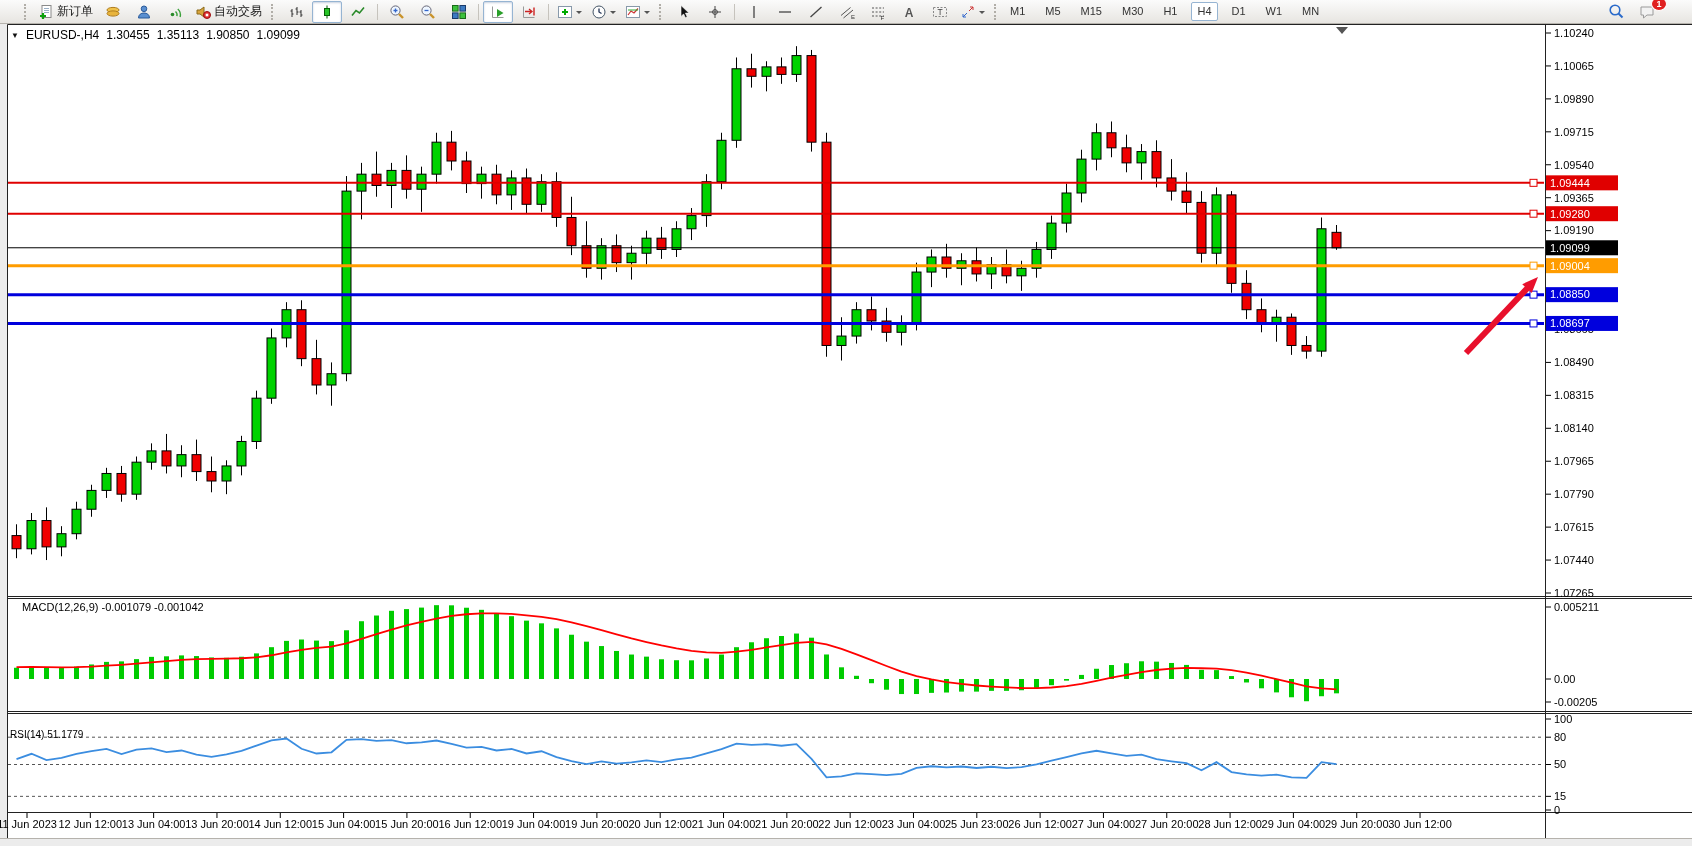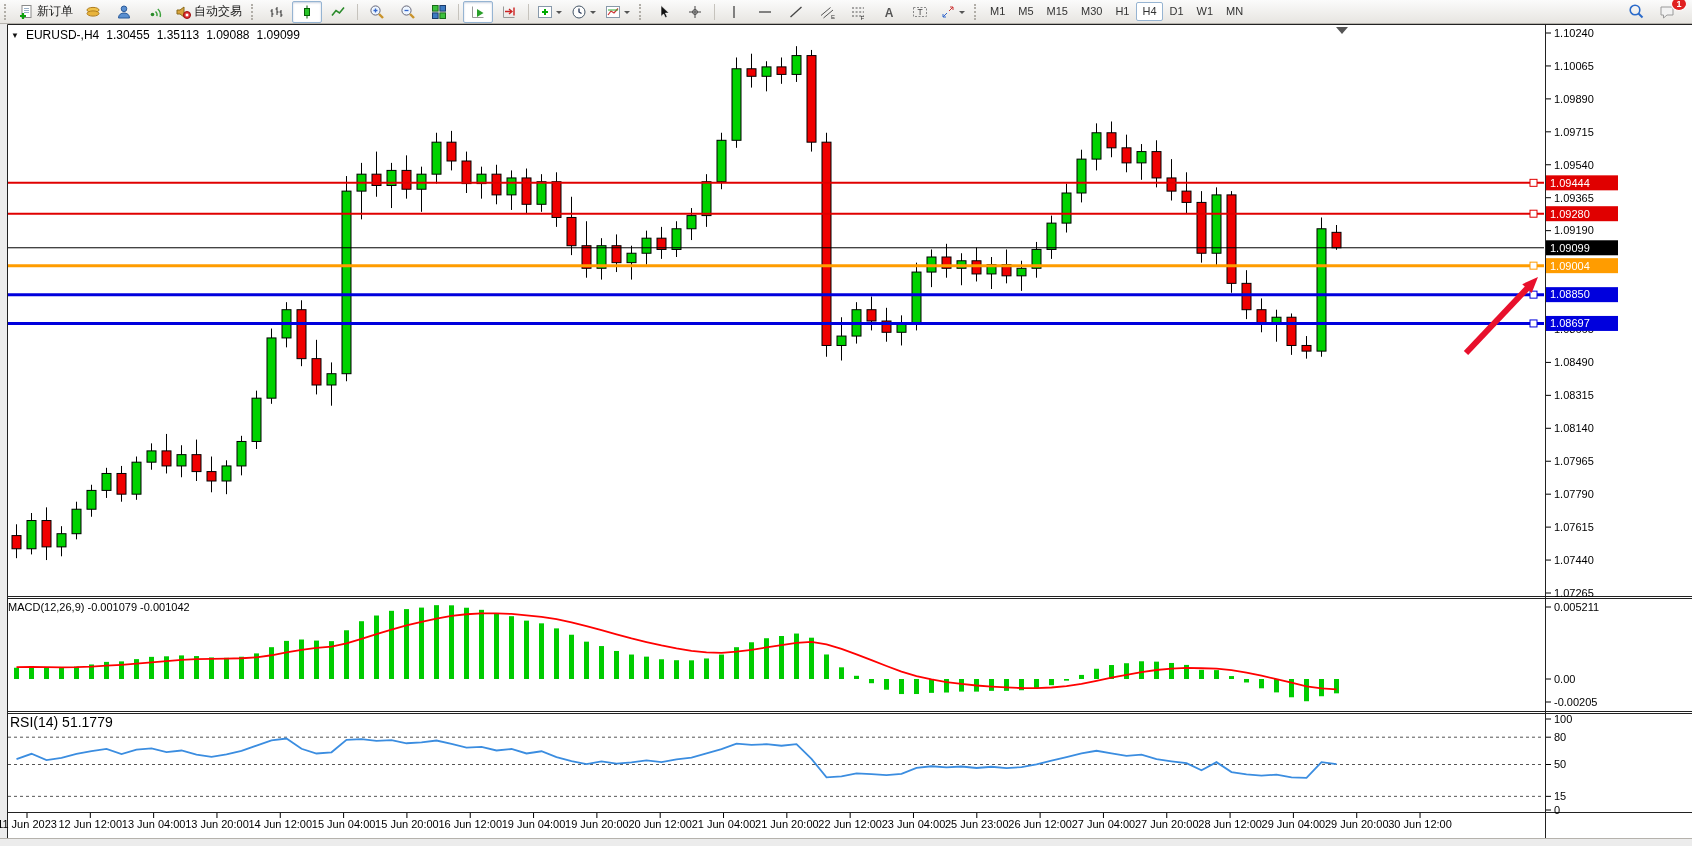--- a/index.html
+++ b/index.html
@@ -1,34 +1,34 @@
 <!DOCTYPE html>
 <html><head>
 <meta charset="utf-8">
 <style>
   html,body{margin:0;padding:0}
   body{width:1692px;height:846px;background:#ececec;font-family:"Liberation Sans",sans-serif;position:relative;overflow:hidden}
-  #toolbar{position:absolute;top:0;left:0;right:0;height:23px;background:linear-gradient(#fbfbfb,#e7e5e1);border-bottom:1px solid #b5b2ac;display:flex;align-items:center;padding:0 0;gap:1px;z-index:5}
+  #toolbar{position:absolute;top:0;left:0;right:0;height:23px;background:linear-gradient(#fbfbfb,#e7e5e1);border-bottom:1px solid #b5b2ac;display:flex;align-items:center;padding:0 20px;gap:1px;z-index:5}
   .tbtn{height:20px;min-width:22px;display:flex;align-items:center;justify-content:center;gap:3px;padding:0 3px;border:1px solid transparent;border-radius:2px}
   .tbtn.pressed{background:#fff;border-color:#96b4d2;box-shadow:inset 0 1px 2px rgba(70,100,150,.3)}
   .tlabel{font-size:12px;color:#1a1a1a;white-space:nowrap}
   .sep{width:1px;height:16px;background:#c6c3bd;margin:0 3px}
   .grip{width:3px;height:16px;border-left:2px dotted #b1aea8;margin:0 4px}
   .caret{width:0;height:0;border:3px solid transparent;border-top-color:#555;margin-top:4px}
   .tf{font-size:11px;color:#333;padding:2px 5px;border:1px solid transparent;border-radius:2px;line-height:13px}
   .tf.pressed{background:#fff;border-color:#96b4d2}
   #tb-spacer{flex:1}
   #chat-wrap{position:relative;margin-right:10px}
   #notif-badge{position:absolute;top:-5px;right:-6px;background:#e02020;color:#fff;border-radius:50%;min-width:12px;height:12px;font-size:9px;line-height:12px;text-align:center;font-weight:bold;padding:0 1px;border:1px solid #fff}
   #chart-svg{position:absolute;left:0;top:0;z-index:1}
   .ovl{position:absolute;z-index:3;color:#000;white-space:nowrap}
   #title{left:11px;top:28px;font-size:12px;display:flex;gap:7px;align-items:center}
   #title .dd{font-size:8px;color:#111}
-  #macd-label{left:8px;top:601px;font-size:11px}
-  #rsi-label{left:10px;top:714px;font-size:14px}
+  #macd-label{left:22px;top:601px;font-size:11px}
+  #rsi-label{left:10px;top:729px;font-size:10px}
   .hit{position:absolute;z-index:4;background:transparent}
   svg text{font-family:"Liberation Sans","DejaVu Sans",sans-serif}
 </style>
 </head>
 <body>
 
 <div id="toolbar">
   <span class="grip"></span>
 
   <span class="tbtn">
@@ -214,21 +214,21 @@
   <span class="tbtn">
     <svg width="16" height="16">
         <path d="M13 3 9 7M13 3h-3M13 3v3" stroke="#c33" fill="none"></path>
         <path d="M3 13l4-4M3 13h3M3 13v-3" stroke="#36c" fill="none"></path>
       </svg>
     <span class="caret"></span>
   </span>
 
   <span class="grip"></span>
 
-  <span id="tf-row" style="display:flex;gap:1px">
+  <span id="tf-row" style="display:flex;gap:8px">
       <span class="tf">M1</span>
       <span class="tf">M5</span>
       <span class="tf">M15</span>
       <span class="tf">M30</span>
       <span class="tf">H1</span>
       <span class="tf pressed">H4</span>
       <span class="tf">D1</span>
       <span class="tf">W1</span>
       <span class="tf">MN</span>
     </span>
@@ -674,21 +674,21 @@
       <line x1="1466" y1="353" x2="1531.122553520892" y2="284.25952683905825" stroke="#e8102c" stroke-width="6"></line>
       <polygon points="1538,277 1531.7147780788152,293.0855831539133 1522.2773931880395,284.14490273107316" fill="#e8102c"></polygon>
     </g>
   </svg>
 
 <div id="title" class="ovl">
   <span class="dd">▼</span>
   <span>EURUSD-,H4</span>
   <span>1.30455</span>
   <span>1.35113</span>
-  <span>1.09088</span>
+  <span>1.90850</span>
   <span>1.09099</span>
 </div>
 
 <div id="macd-label" class="ovl">MACD(12,26,9) -0.001079 -0.001042</div>
 <div id="rsi-label" class="ovl">RSI(14) 51.1779</div>
 
 <div class="hit" style="left:8px;top:592px;width:1537px;height:9px;cursor:ns-resize"></div>
 <div class="hit" style="left:8px;top:707px;width:1537px;height:9px;cursor:ns-resize"></div>
 <div class="hit" style="left:1546px;top:24px;width:146px;height:790px;cursor:ns-resize"></div>
 <div class="hit" style="left:8px;top:814px;width:1537px;height:26px;cursor:ew-resize"></div>

